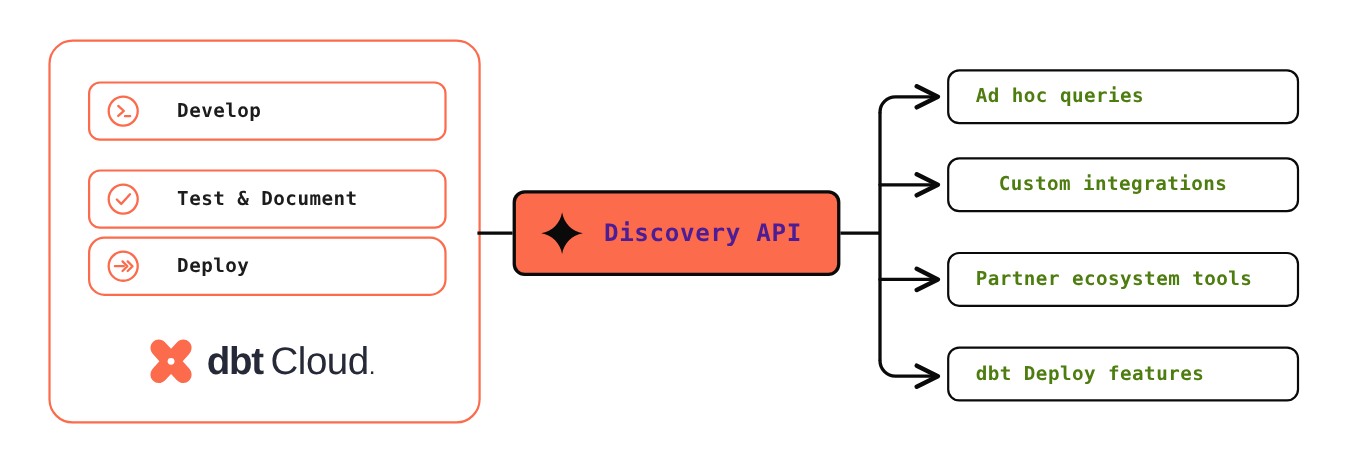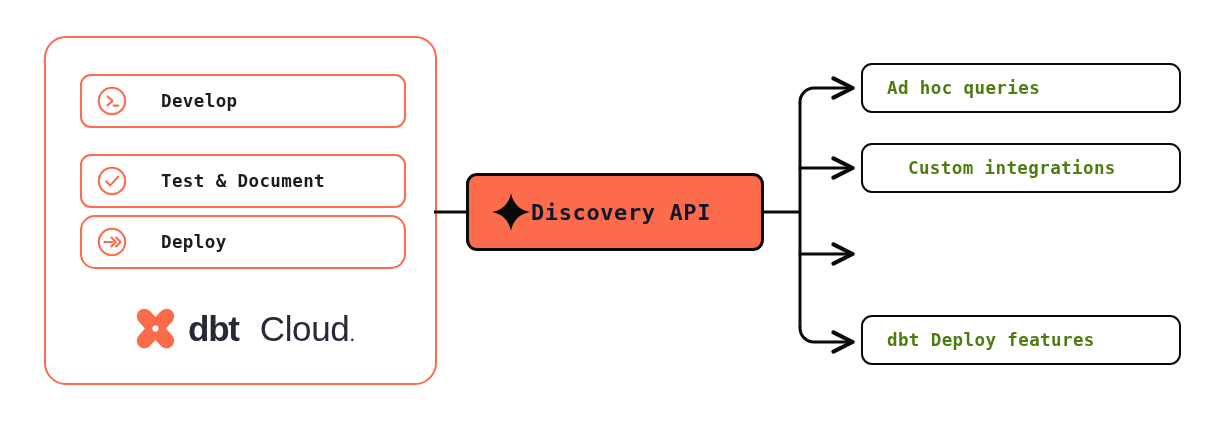--- a/index.html
+++ b/index.html
@@ -78,43 +78,44 @@
     margin-left: 9px;
     font-family: "Liberation Sans", sans-serif;
     color: #262a38;
     font-size: 35px;
     line-height: 1;
     white-space: nowrap;
     display: flex;
     align-items: baseline;
   }
   .dbt-word-bold { font-weight: 700; letter-spacing: -1.2px; }
-  .dbt-word-light { font-weight: 400; letter-spacing: -0.4px; margin-left: 21px; }
+  .dbt-word-light { font-weight: 400; letter-spacing: -0.4px; margin-left: 7px; }
   .dbt-dot { font-weight: 400; font-size: 22px; color: #262a38; }
 
   
   .api-node {
     position: absolute;
     left: 466px;
     top: 173px;
     width: 298px;
     height: 78px;
     box-sizing: border-box;
     background: #fb6b4c;
     border: 3px solid #0a0a0a;
     border-radius: 11px;
     display: flex;
     align-items: center;
   }
   .api-spark { width: 40px; height: 40px; margin-left: 22px; flex: 0 0 auto; display:block; }
   .api-label {
+    margin-left: 18px;
     font-family: "DejaVu Sans Mono", monospace;
     font-size: 22px;
     font-weight: 700;
-    color: #0f172a;
+    color: #4c1d95;
     letter-spacing: 0.6px;
     white-space: nowrap;
   }
 
   
   .consumer-box {
     position: absolute;
     left: 861px;
     width: 320px;
     height: 50px;
@@ -217,20 +218,23 @@
     </span>
     <span class="api-label">Discovery API</span>
   </div>
 
   <div class="consumer-box c0">
     <span class="consumer-label">Ad hoc queries</span>
   </div>
   <div class="consumer-box c1">
     <span class="consumer-label">Custom integrations</span>
   </div>
+  <div class="consumer-box c2">
+    <span class="consumer-label">Partner ecosystem tools</span>
+  </div>
   <div class="consumer-box c3">
     <span class="consumer-label">dbt Deploy features</span>
   </div>
 
   <svg class="connectors" viewBox="0 0 1232 426">
     <defs>
       <marker id="arrowhead" markerWidth="9" markerHeight="9" refX="7.2" refY="4.0" orient="auto" markerUnits="strokeWidth">
         <path d="M1,0.8 L7.4,4.0 L1,7.2" fill="none" stroke="#0a0a0a" stroke-width="1.35" stroke-linecap="round" stroke-linejoin="round"></path>
       </marker>
     </defs>

